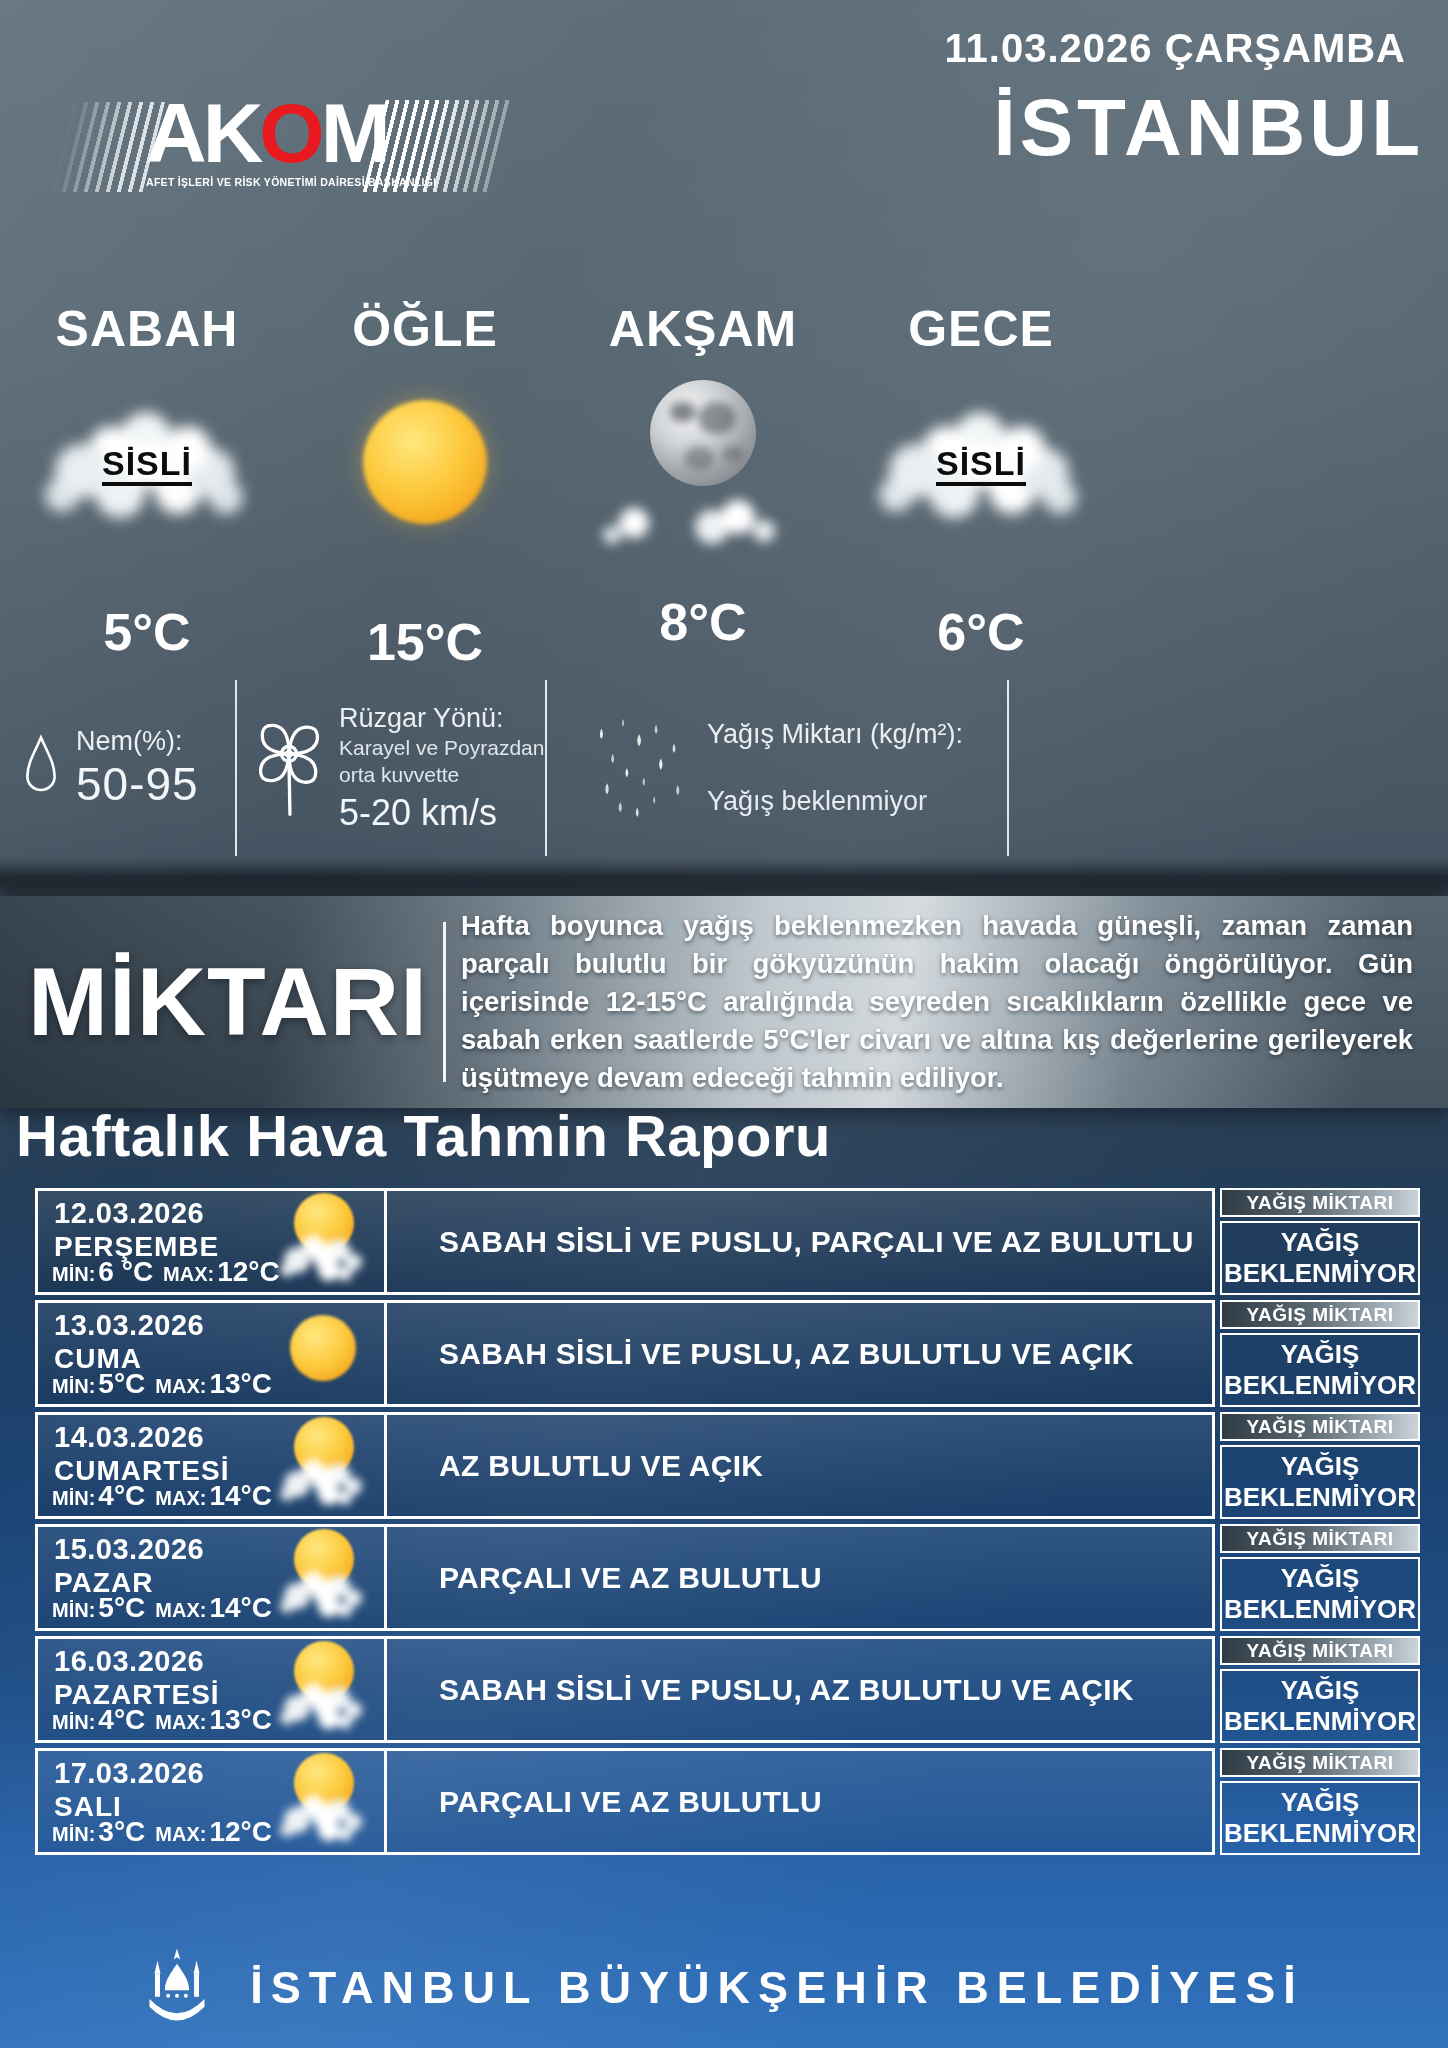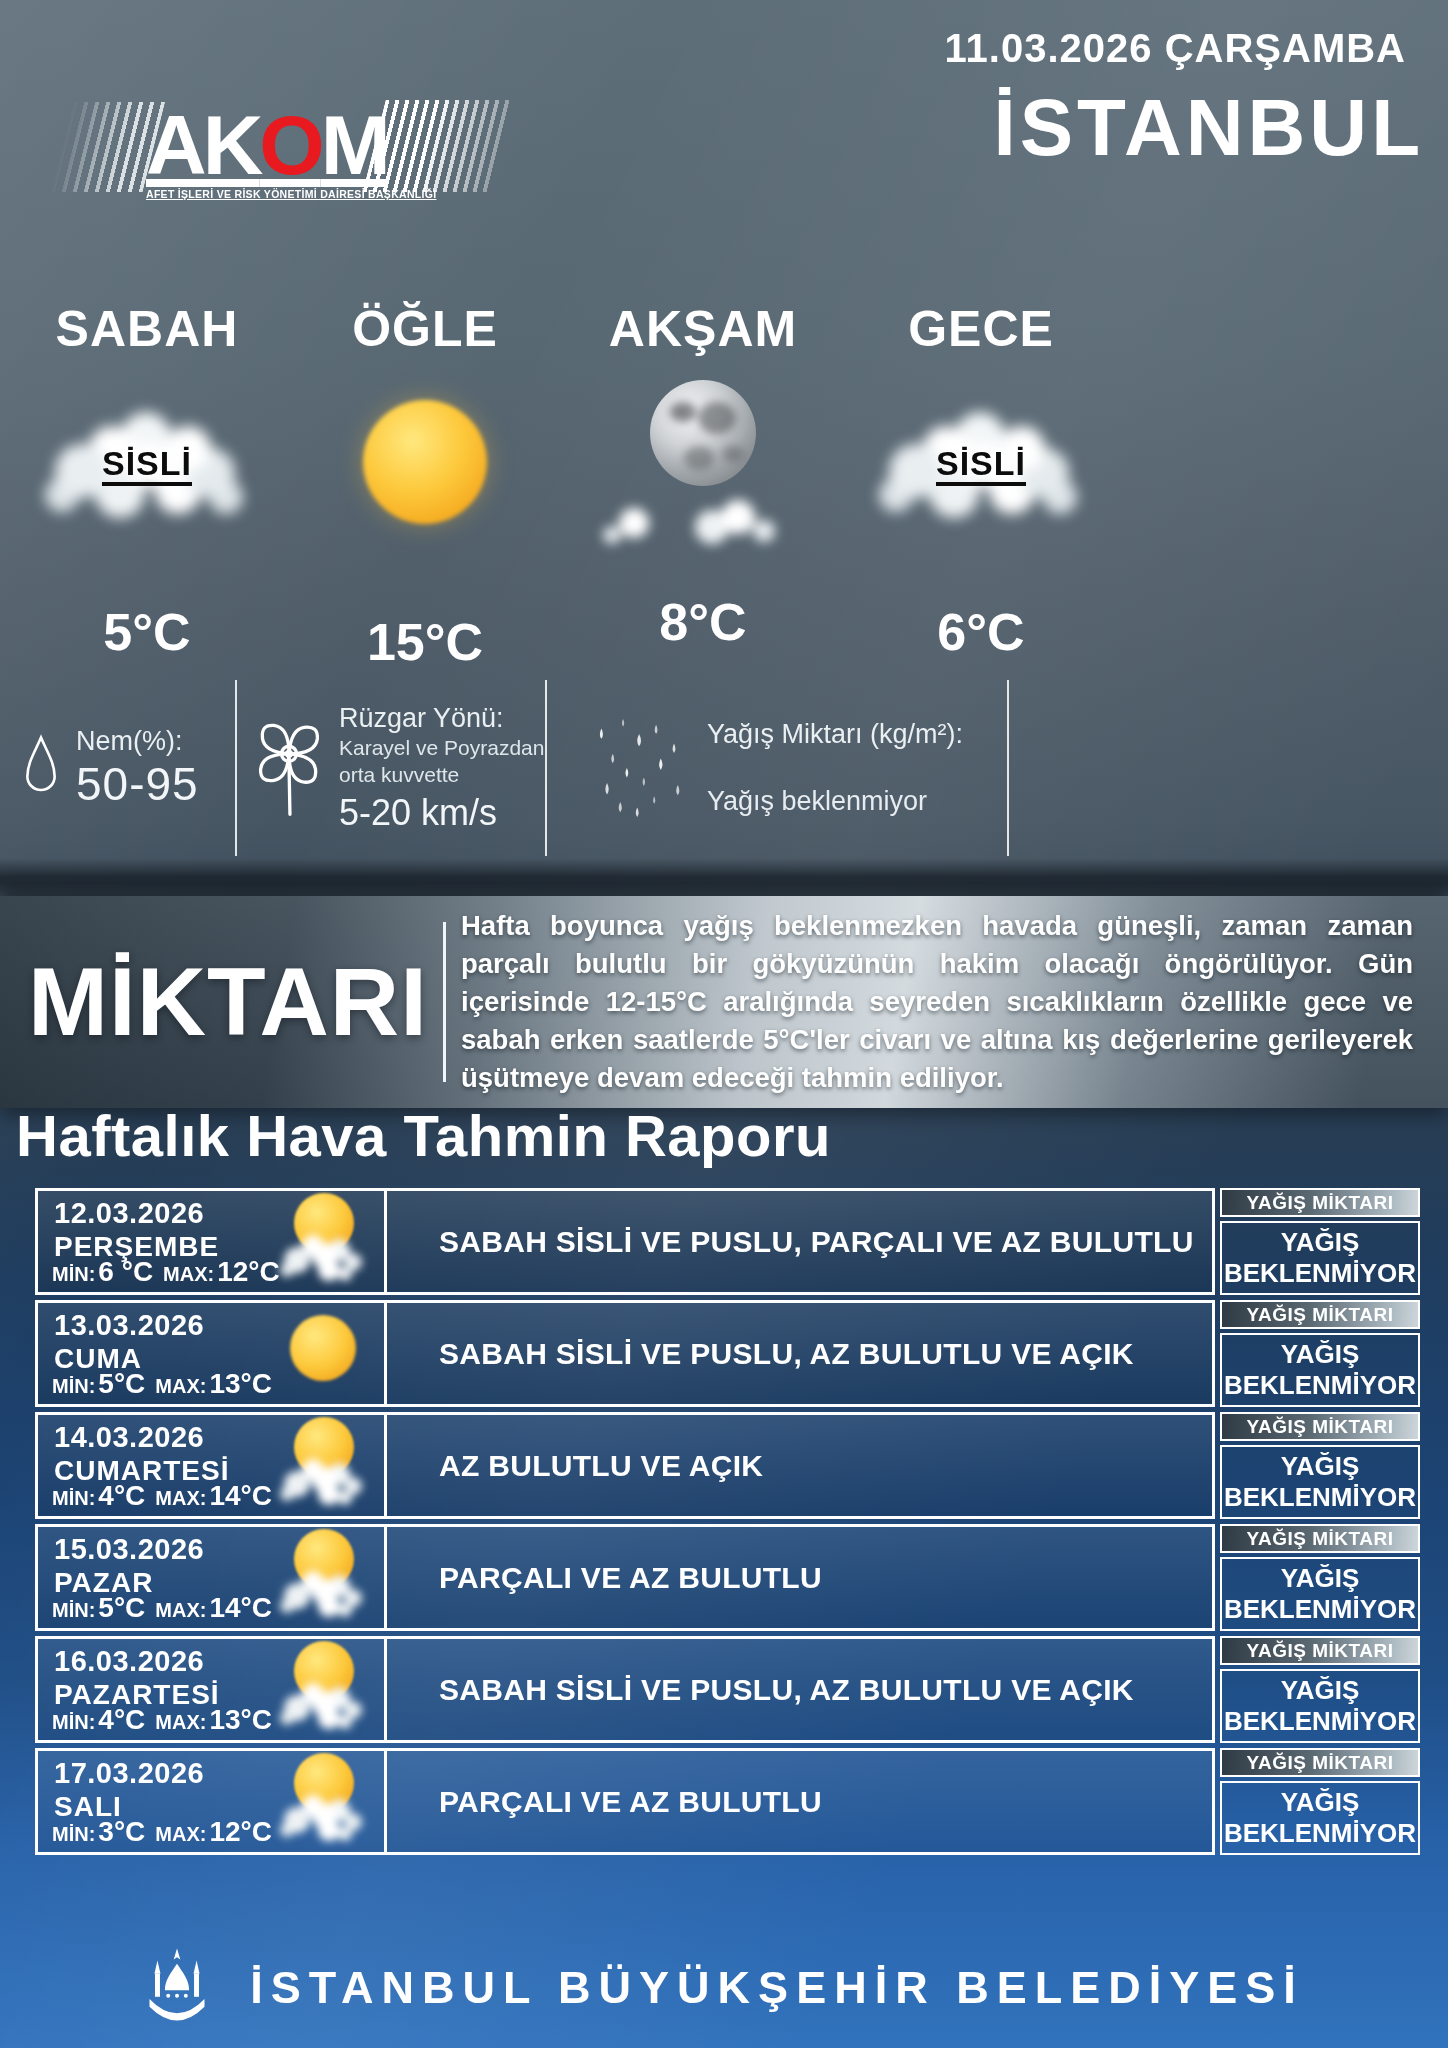--- a/index.html
+++ b/index.html
@@ -14,21 +14,21 @@
   .sheen{position:absolute;inset:0;pointer-events:none;
     background:linear-gradient(115deg,rgba(255,255,255,.07) 0%,rgba(255,255,255,0) 28%,rgba(255,255,255,.05) 52%,rgba(255,255,255,0) 74%);}
 
   
   .stripes-left{position:absolute;left:62px;top:102px;width:92px;height:90px;transform:skewX(-14deg);
     background:repeating-linear-gradient(90deg,rgba(232,238,241,.9) 0 4px,transparent 4px 11px);
     -webkit-mask-image:linear-gradient(90deg,transparent,#000 70%);mask-image:linear-gradient(90deg,transparent,#000 70%);}
   .stripes-right{position:absolute;left:374px;top:100px;width:130px;height:92px;transform:skewX(-14deg);
     background:repeating-linear-gradient(90deg,#fff 0 4px,transparent 4px 10px);
     -webkit-mask-image:linear-gradient(90deg,#000 40%,rgba(0,0,0,.3));mask-image:linear-gradient(90deg,#000 40%,rgba(0,0,0,.3));}
-  .logo-text{position:absolute;left:146px;top:104px;width:228px;text-align:center;text-decoration:underline;}
+  .logo-text{position:absolute;left:146px;top:92px;width:228px;text-align:center;}
   .logo-akom{font-size:84px;font-weight:800;line-height:.98;letter-spacing:-4px;white-space:nowrap;}
   .logo-o{color:#e8191f;}
   .logo-sub{font-size:10.5px;font-weight:700;letter-spacing:.3px;margin-top:2px;white-space:nowrap;}
   .hdr-date{position:absolute;top:26px;right:42px;font-size:40px;font-weight:700;letter-spacing:1px;}
   .hdr-city{position:absolute;top:82px;right:24px;font-size:80px;font-weight:700;letter-spacing:4px;}
 
   
   .periods{position:absolute;top:300px;left:8px;width:1112px;display:flex;}
   .period{width:278px;text-align:center;position:relative;}
   .p-name{font-size:50px;font-weight:800;height:62px;letter-spacing:1px;}

